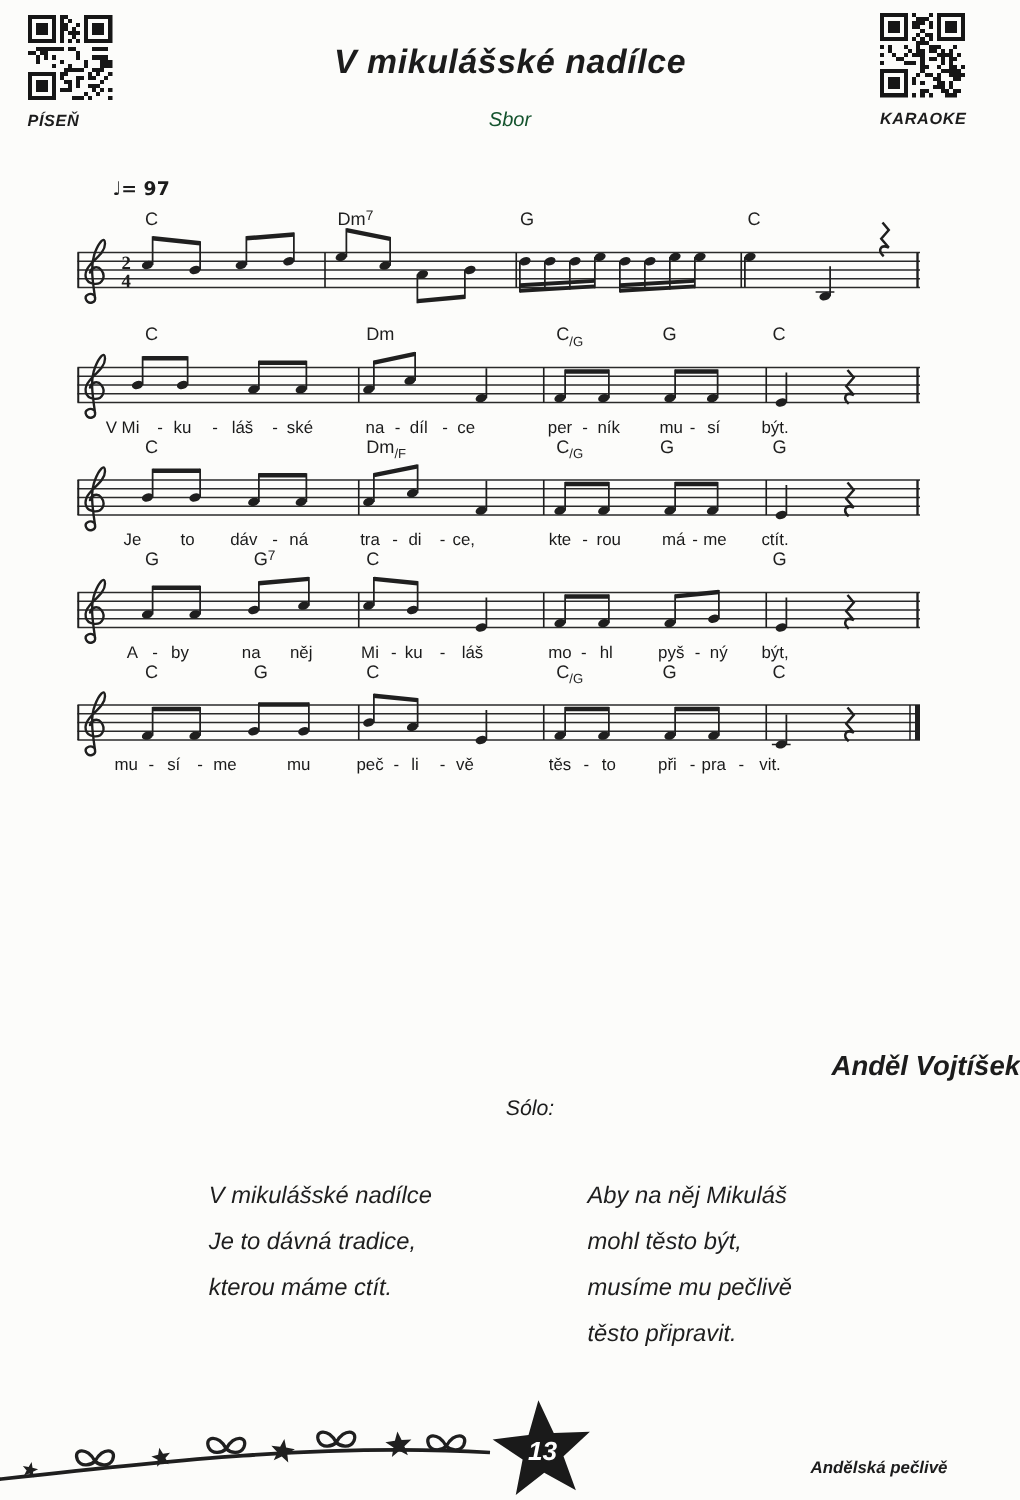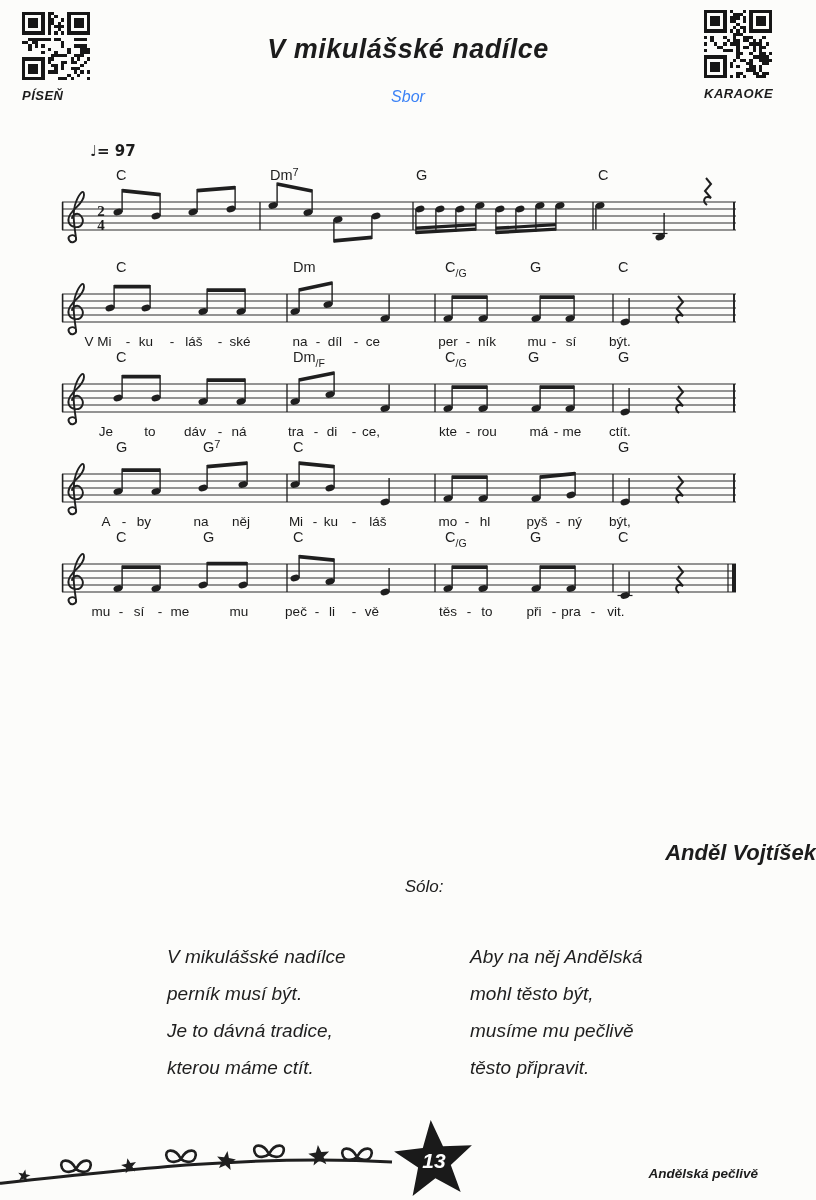--- a/index.html
+++ b/index.html
@@ -1,20 +1,20 @@
 <!DOCTYPE html>
 <html><head>
 <meta charset="utf-8">
 <style>
   html,body{margin:0;padding:0;background:#e9e9e9;}
   .page{position:relative;width:816px;height:1200px;margin:0 auto;background:#fcfcfa;
         font-family:"Liberation Sans",sans-serif;color:#1c1c1c;overflow:hidden;}
   .abs{position:absolute;}
   .title{left:0;right:0;top:34px;text-align:center;font-size:27px;font-weight:bold;font-style:italic;letter-spacing:.5px;}
-  .subtitle{left:0;right:0;top:88px;text-align:center;font-size:16px;font-style:italic;color:#3b82f6;}
+  .subtitle{left:0;right:0;top:88px;text-align:center;font-size:16px;font-style:italic;color:#14532d;}
   .qr-block{width:84px;text-align:left;}
   .qr-left{left:22px;top:12px;}
   .qr-right{left:704px;top:10px;}
   .qr-label{margin-top:4px;font-size:13px;font-weight:bold;font-style:italic;letter-spacing:.5px;}
   .credits{right:80px;top:131px;text-align:right;font-size:13.5px;font-style:italic;line-height:19px;}
   .credits b{font-weight:bold;}
   .tempo{left:90px;top:142px;font-size:15px;font-family:"DejaVu Sans",sans-serif;font-weight:600;}
   .system{position:absolute;left:60px;}
   .sec-heading{left:0;right:0;top:840px;text-align:right;font-size:22px;font-weight:bold;font-style:italic;}
   .sec-sub{left:0;right:0;top:877px;text-align:center;font-size:17px;font-style:italic;padding-left:32px;}
@@ -620,27 +620,26 @@
         <text x="533" y="92" text-anchor="middle" font-family="Liberation Sans,sans-serif" font-size="13.5" fill="#1a1a1a">-</text>
         <text x="556" y="92" text-anchor="middle" font-family="Liberation Sans,sans-serif" font-size="13.5" fill="#1a1a1a">vit.</text>
       </svg>
     </div>
 
   <div class="abs sec-heading">Anděl Vojtíšek</div>
   <div class="abs sec-sub">Sólo:</div>
 
   <div class="abs verse verse-left">
     <div>V mikulášské nadílce</div>
-    <div>perník musí být.</div>
     <div>Je to dávná tradice,</div>
     <div>kterou máme ctít.</div>
   </div>
 
   <div class="abs verse verse-right">
-    <div>Aby na něj Andělská</div>
+    <div>Aby na něj Mikuláš</div>
     <div>mohl těsto být,</div>
     <div>musíme mu pečlivě</div>
     <div>těsto připravit.</div>
   </div>
 
   <svg id="footer-art" width="816" height="84" viewBox="0 0 816 84">
       <path d="M-6,68 C120,54 260,38 392,46" fill="none" stroke="#1f1f1f" stroke-width="3"></path>
       <polygon points="25.3,53.6 26.0,58.2 30.5,59.3 26.4,61.3 26.7,65.9 23.5,62.7 19.2,64.4 21.3,60.3 18.3,56.8 22.9,57.5" fill="#1f1f1f"></polygon>
       <polygon points="127.4,42.2 130.4,46.9 136.0,46.1 132.3,50.4 134.9,55.4 129.7,53.3 125.7,57.3 126.1,51.7 121.1,49.1 126.5,47.7" fill="#1f1f1f"></polygon>
       <polygon points="227.5,35.1 228.9,42.0 235.9,43.4 229.8,46.9 230.6,53.9 225.4,49.2 219.0,52.1 221.9,45.7 217.1,40.5 224.1,41.3" fill="#1f1f1f"></polygon>

